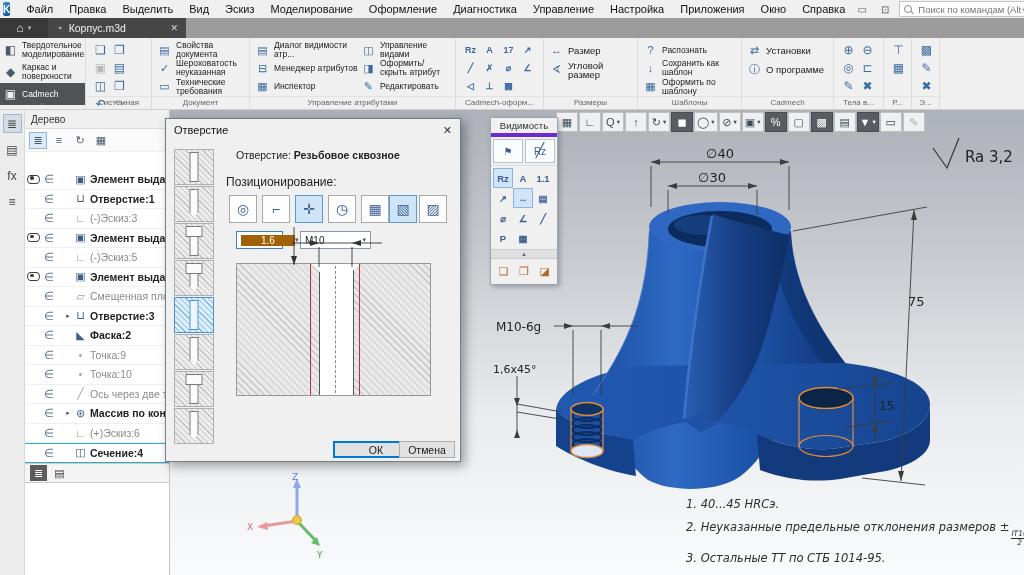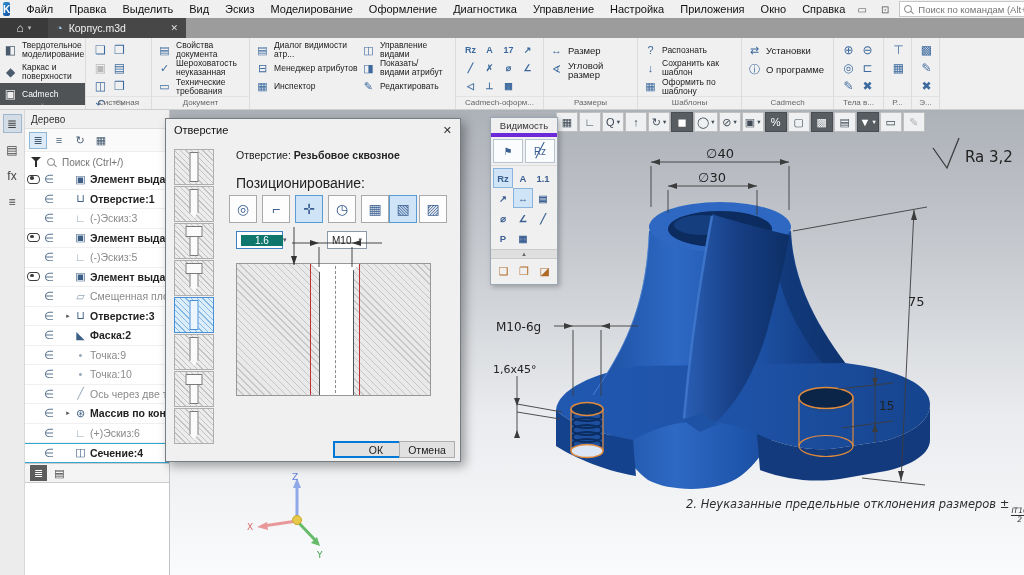--- a/index.html
+++ b/index.html
@@ -113,32 +113,32 @@
   .thumbs{position:absolute;left:8px;top:30px;width:40px;display:flex;flex-direction:column;gap:1px}
   .thumb{height:36px;border:1px solid #aeaeae;background:repeating-linear-gradient(45deg,#ececec 0 3px,#c3c3c3 3px 4px);position:relative;box-sizing:border-box}
   .thumb .bore{position:absolute;left:50%;top:2px;bottom:2px;width:7px;transform:translateX(-50%);background:#fbfbfb;border:1px solid #7a7a7a}
   .thumb.cap::before{content:"";position:absolute;left:50%;top:2px;width:15px;height:9px;transform:translateX(-50%);background:#fbfbfb;border:1px solid #7a7a7a;z-index:1}
   .thumb.tip .bore{bottom:8px}
   .thumb.tip::after{content:"";position:absolute;left:50%;bottom:3px;transform:translateX(-50%);border-left:4px solid transparent;border-right:4px solid transparent;border-top:6px solid #fbfbfb}
   .thumb.selected{border-color:#4a90d9;background:repeating-linear-gradient(45deg,#ddeefb 0 3px,#85b8e4 3px 4px)}
   .thumb.selected .bore{background:#eef6fd;border-color:#4a90d9}
   .dtype{position:absolute;left:70px;top:30px;font-size:10.5px;color:#222}
   .dtype b{font-weight:bold}
-  .dposlab{position:absolute;left:70px;top:56px;font-size:14px;color:#222}
+  .dposlab{position:absolute;left:60px;top:56px;font-size:12px;color:#222}
   .posrow{position:absolute;left:63px;top:76px;display:flex;gap:5px}
   .posbtn{width:28px;height:28px;border:1px solid #a9a9a9;background:#fdfdfd;color:#3b5f92;font-size:14px;
           display:flex;align-items:center;justify-content:center;box-sizing:border-box}
   .posbtn.active{background:#cfe5f7;border-color:#5b9bd5}
   .stylerow{position:absolute;left:223px;top:76px;display:flex;gap:2px}
   .combo{position:absolute;height:18px;background:#fff;border:1px solid #8a99a8;font-size:10px;display:flex;align-items:center;
          padding:0 4px;justify-content:space-between;box-sizing:border-box}
   .combo .car{color:#556;font-size:7px}
   .combo1{left:70px;top:112px;width:47px;border-color:#3b82c4}
-  .combo1 .val{background:#0f766e;color:#fff;padding:0 14px}
-  .combo2{left:161px;top:112px;width:40px}
+  .combo1 .val{background:#a16207;color:#fff;padding:0 20px}
+  .combo2{left:134px;top:112px;width:71px}
   .preview{position:absolute;left:70px;top:144px;width:195px;height:133px;border:1px solid #979797;
            background:repeating-linear-gradient(45deg,#e9e9e9 0 4px,#c7c7c7 4px 5px);box-sizing:border-box}
   .preview .bore2{position:absolute;left:82px;width:33px;top:0;bottom:0;background:#fff;border-left:1px solid #555;border-right:1px solid #555}
   .preview .cham{position:absolute;left:74px;top:0;width:49px;height:10px;background:#fff;clip-path:polygon(0 0,100% 0,78% 100%,22% 100%)}
   .preview .redl{position:absolute;top:0;bottom:0;width:0;border-left:1px solid #c03030}
   .preview .centerl{position:absolute;left:98px;top:2px;bottom:2px;width:0;border-left:1px dashed #8a8a8a}
   .threadcombo{left:70px;top:282px;width:195px}
   .dbtn{position:absolute;height:17px;background:#e1e1e1;border:1px solid #adadad;font-size:10.5px;
         display:flex;align-items:center;justify-content:center;box-sizing:border-box}
   .dbtn.ok{left:167px;top:322px;width:86px;border-color:#0078d7;box-shadow:inset 0 0 0 1px #0078d7}
@@ -290,29 +290,30 @@
     </div>
     <div class="rcol" style="width:90px">
 
         <div class="ritem">
           <span class="g">◫</span>
           <span>Управление видами</span>
         </div>
 
         <div class="ritem">
           <span class="g">◨</span>
-          <span>Показать/ видами атрибут</span>
+          <span>Оформить/ скрыть атрибут</span>
         </div>
 
         <div class="ritem">
           <span class="g">✎</span>
           <span>Редактировать</span>
         </div>
 
     </div>
+    <div class="glabel">Управление атрибутами</div>
   </div>
 
   <div class="rgroup" style="width:88px">
     <div class="igrid" style="width:76px">
 
         <span class="ibtn small">Rz</span>
 
         <span class="ibtn small">A</span>
 
         <span class="ibtn small">17</span>
@@ -456,25 +457,20 @@
     <div class="ttools">
 
         <span class="ttbtn active">≣</span>
 
         <span class="ttbtn">≡</span>
 
         <span class="ttbtn">↻</span>
 
         <span class="ttbtn">▦</span>
 
-    </div>
-    <div class="tsearch">
-      <span class="funnel"></span>
-      <span class="mag"></span>
-      <input placeholder="Поиск (Ctrl+/)" style="">
     </div>
     <div id="treerows">
 
         <div class="trow bold">
           <span class="eyespan eye">
             <span class="eyeshape"></span>
           </span>
           <span class="member">∈</span>
           <span class="exp">▸</span>
           <span class="g">▣</span>
@@ -823,27 +819,29 @@
         </span>
 
         <span class="vbtn disabled">
           <span>✎</span>
 
         </span>
 
     </div>
 
     <div class="notes">
+      <div>1. 40...45 HRCэ.</div>
       <div>
         <span>2. Неуказанные предельные отклонения размеров</span>
         <span>±</span><span class="frac">
             <span>IT16</span>
             <span class="den">2</span>
           </span>
       </div>
+      <div>3. Остальные ТТ по СТБ 1014-95.</div>
     </div>
 
     <svg width="90" height="100" viewBox="0 0 90 100" style="position:absolute;left:75px;top:360px">
       <line x1="52" y1="50" x2="52" y2="14" stroke="#8fa8e8" stroke-width="3"></line>
       <polygon points="52,8 48,18 56,18" fill="#8fa8e8"></polygon>
       <line x1="52" y1="51" x2="18" y2="56" stroke="#e89898" stroke-width="3"></line>
       <polygon points="12,57 22,52 23,60" fill="#e89898"></polygon>
       <line x1="53" y1="52" x2="71" y2="71" stroke="#66bb6a" stroke-width="3"></line>
       <polygon points="75,76 66,73 72,67" fill="#66bb6a"></polygon>
       <circle cx="52" cy="50" r="4.5" fill="#e8c84a" stroke="#c8a82a"></circle>

